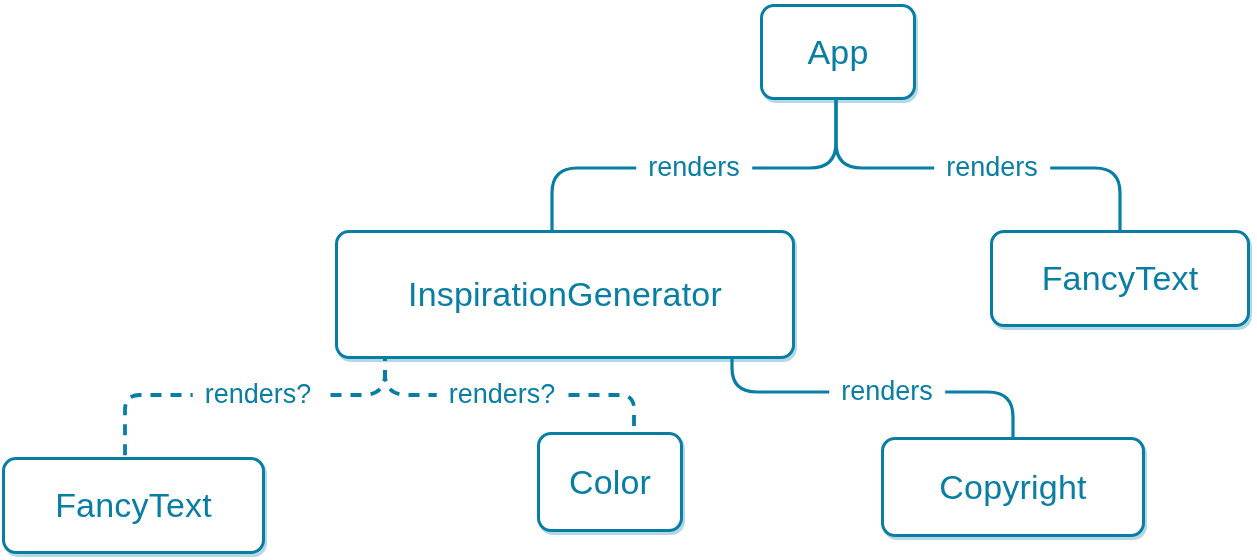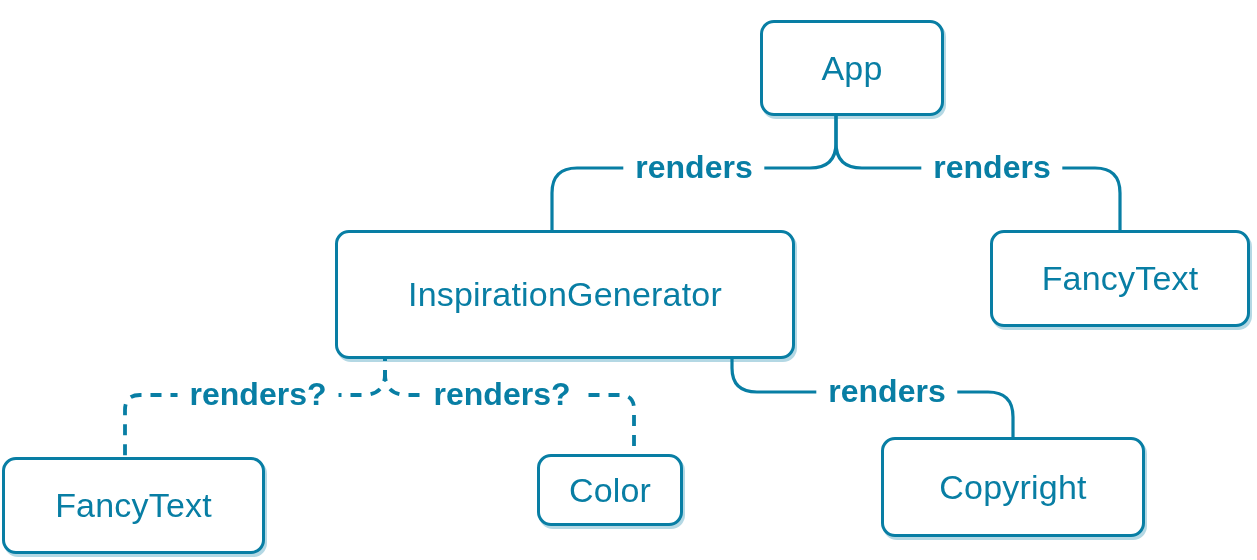--- a/index.html
+++ b/index.html
@@ -50,32 +50,32 @@
     font-size: 34px;
     font-weight: 500;
     letter-spacing: 0.2px;
     white-space: nowrap;
   }
   .edge-label {
     position: absolute;
     transform: translate(-50%, -50%);
     background: var(--bg);
     color: var(--accent);
-    font-size: 32px;
-    font-weight: 700;
+    font-size: 27px;
+    font-weight: 400;
     padding: 0 12px;
     line-height: 1.1;
     white-space: nowrap;
   }
   
-  .node-app                   { left: 760px; top: 20px;   width: 184px; height: 96px;  }
+  .node-app                   { left: 760px; top: 4px;   width: 156px; height: 96px;  }
   .node-inspiration-generator { left: 335px; top: 230px; width: 460px; height: 129px; }
   .node-fancy-text-top        { left: 990px; top: 230px; width: 260px; height: 97px;  }
   .node-fancy-text-bottom     { left: 2px;   top: 457px; width: 263px; height: 97px;  }
-  .node-color                 { left: 537px; top: 454px; width: 146px; height: 72px; text-align: center; }
+  .node-color                 { left: 537px; top: 432px; width: 146px; height: 100px; text-align: center; }
   .node-copyright             { left: 881px; top: 437px; width: 264px; height: 100px; }
   
   .label-renders-left      { left: 694px; top: 168px; }
   .label-renders-right     { left: 992px; top: 168px; }
   .label-renders-copyright { left: 887px; top: 392px; }
   .label-renders-q-left    { left: 258px; top: 395px; }
   .label-renders-q-right   { left: 502px; top: 395px; }
 </style>
 </head>
 <body>

